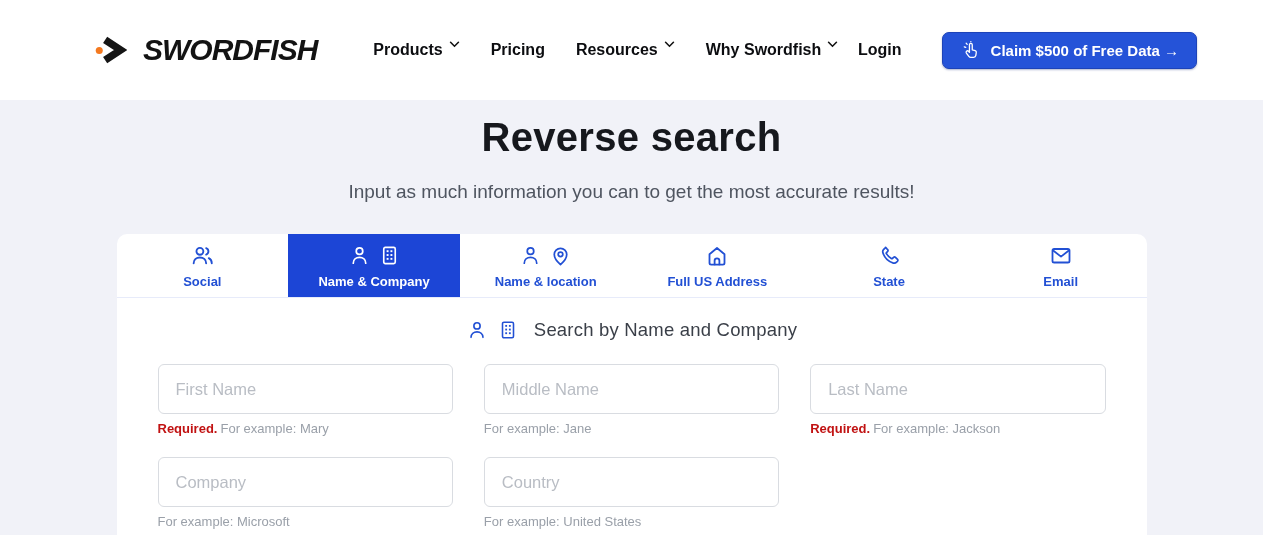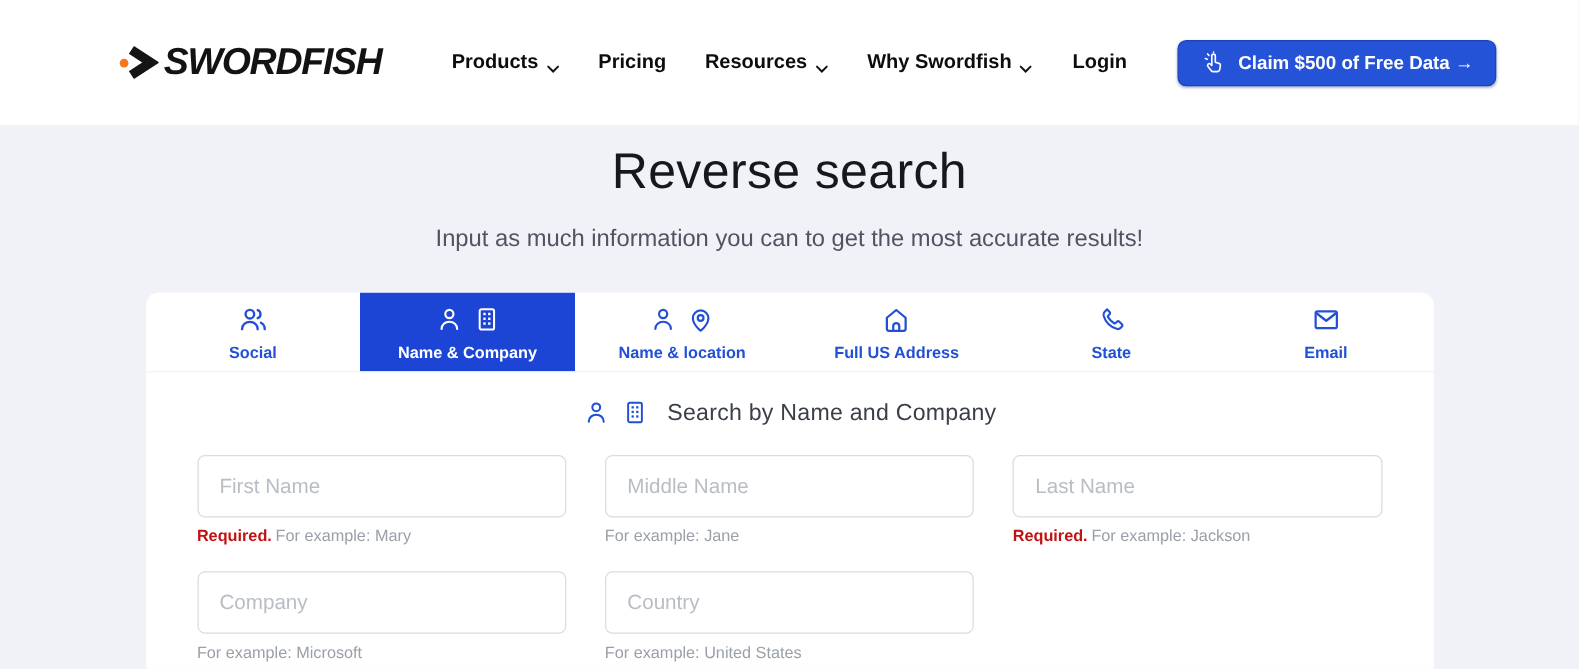--- a/index.html
+++ b/index.html
@@ -9,45 +9,45 @@
     background:#f1f2f8;
     color:#16181d;
   }
 
   
   .header {
     height:100px; background:#ffffff;
     display:flex; align-items:center;
     padding:0 66px 0 95px;
   }
-  .logo { display:flex; align-items:center; gap:4px; cursor:pointer; }
+  .logo { display:flex; align-items:center; gap:16px; cursor:pointer; }
   .logo-word {
     font-size:30px; font-weight:800; font-style:italic;
     letter-spacing:-1px; color:#131313;
   }
   .nav { display:flex; align-items:center; gap:31px; margin-left:56px; }
   .nav-item {
-    display:flex; align-items:flex-end; gap:6px;
+    display:flex; align-items:flex-start; gap:6px;
     font-size:16px; font-weight:700; color:#0c0d10; cursor:pointer;
     white-space:nowrap;
   }
   .spacer { flex:1; }
   .login { font-size:16px; font-weight:700; color:#0c0d10; cursor:pointer; margin-right:40px;text-align:right; }
   .cta-btn {
     display:flex; align-items:center; gap:10px;
     background:#2553d8; border:1px solid #1d43b8; border-radius:7px;
     height:37px; padding:4px 17px;
     color:#ffffff; font-size:15px; font-weight:700; cursor:pointer;
     box-shadow:0 1px 2px rgba(20,40,120,.35);
     white-space:nowrap;
   }
 
   
   .hero { text-align:center; padding-top:15px; }
-  .hero-title { font-size:40px; font-weight:400; color:#16181d; letter-spacing:.3px; }
+  .hero-title { font-size:40px; font-weight:700; color:#16181d; letter-spacing:.3px; }
   .hero-subtitle { margin-top:21px; font-size:19px; color:#4f5560; }
 
   
   .card {
     width:1030px; margin:31px auto 0;
     background:#ffffff; border-radius:10px 10px 0 0;
     height:305px;
   }
   .tab-bar { display:flex; border-bottom:1px solid #e7ebfa; border-radius:10px 10px 0 0; overflow:hidden; }
   .tab {

